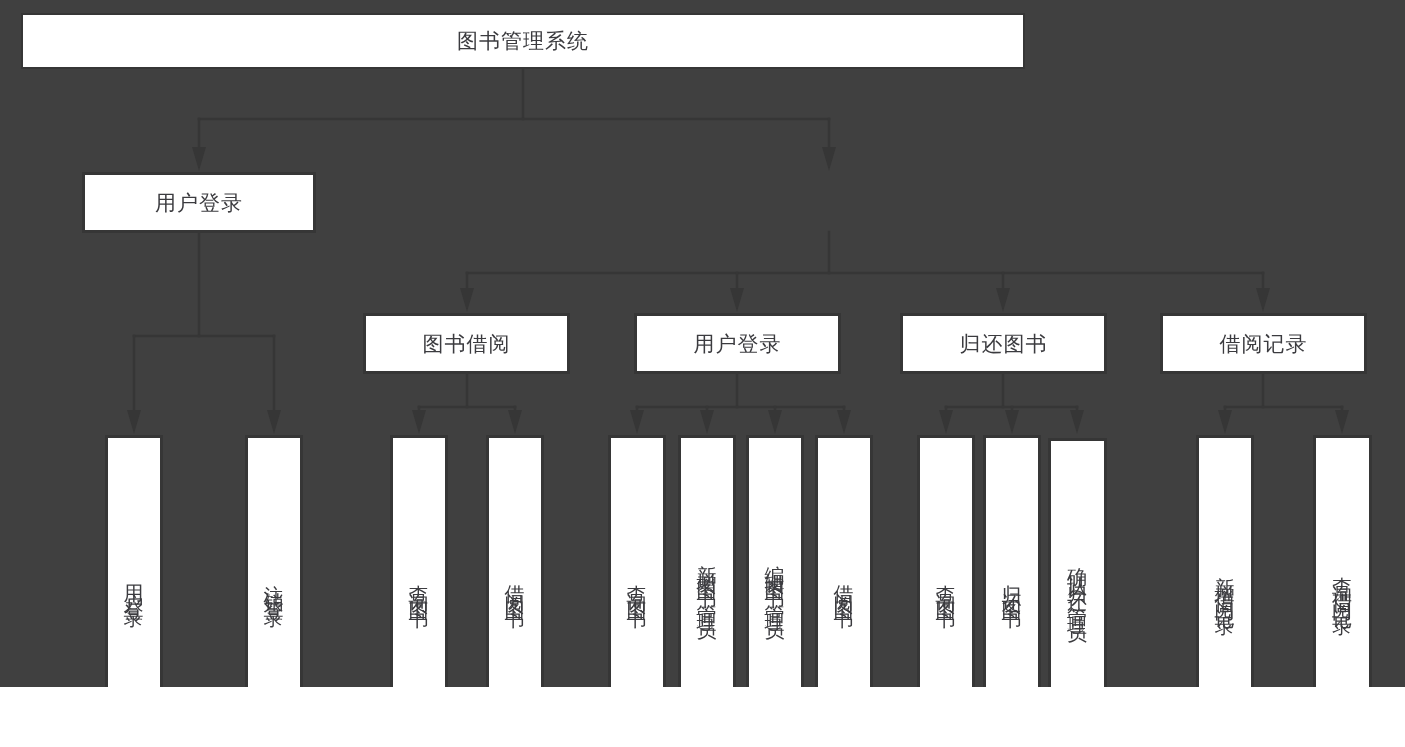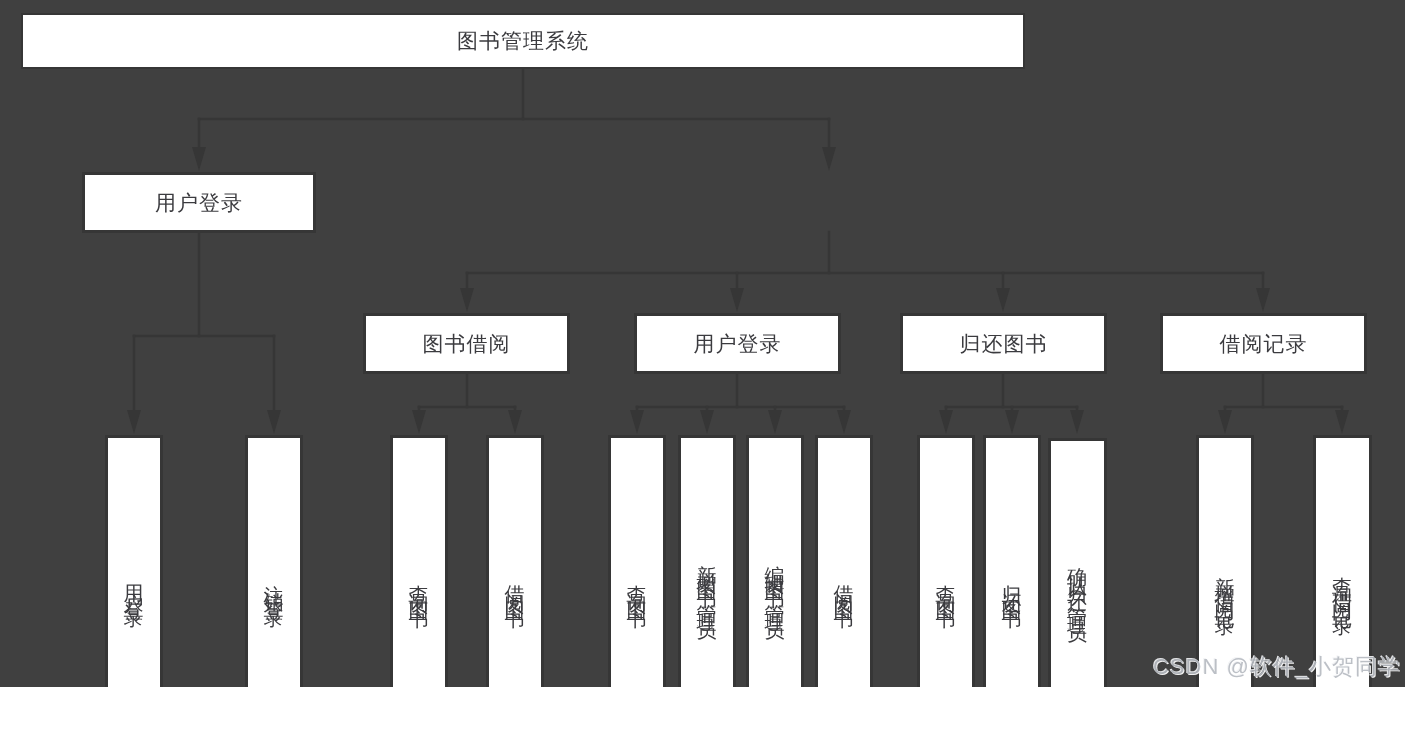--- a/index.html
+++ b/index.html
@@ -125,14 +125,13 @@
   <div class="node vbox" style="left:746px;top:435px;width:58px;height:300px">编辑图书（管理员）</div>
   <div class="node vbox" style="left:815px;top:435px;width:58px;height:300px">借阅图书</div>
 
   <div class="node vbox" style="left:917px;top:435px;width:58px;height:300px">查询图书</div>
   <div class="node vbox" style="left:983px;top:435px;width:58px;height:300px">归还图书</div>
   <div class="node vbox" style="left:1048px;top:438px;width:59px;height:300px">确认归还（管理员）</div>
 
   <div class="node vbox" style="left:1196px;top:435px;width:58px;height:300px">新增借阅记录</div>
   <div class="node vbox" style="left:1313px;top:435px;width:59px;height:300px">查询借阅记录</div>
 
-  <div class="watermark">CSDN @软件_小贺同学</div>
 </div>
 
 </body></html>

